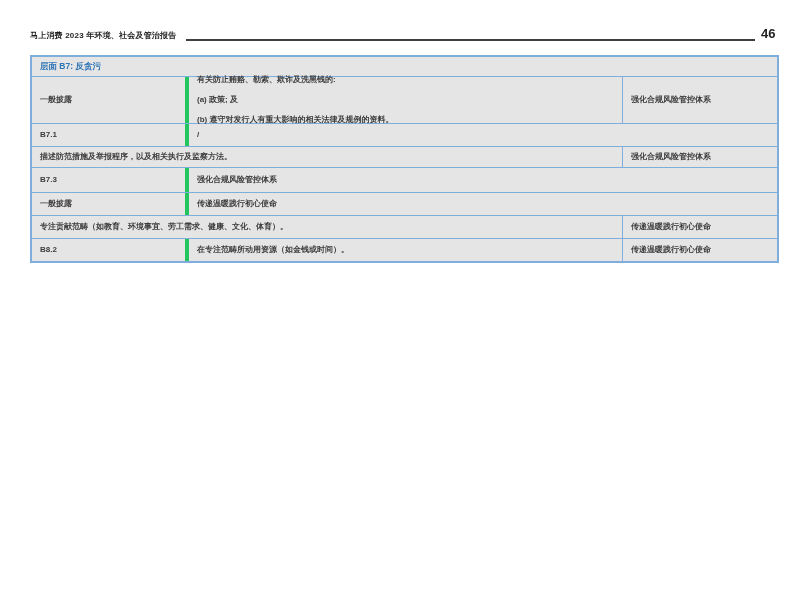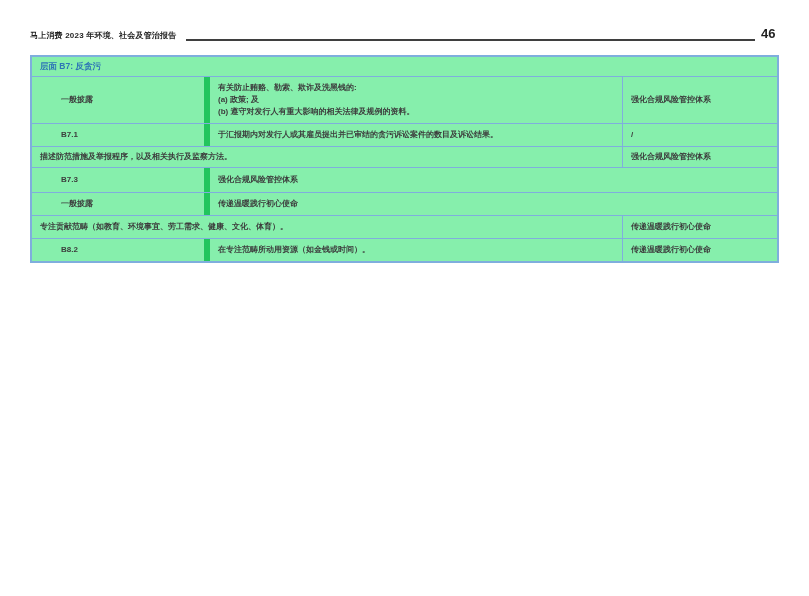--- a/index.html
+++ b/index.html
@@ -37,21 +37,21 @@
     color: #1f1f1f;
     width: 18px;
     text-align: left;
   }
   
   .tbl {
     position: absolute;
     left: 30px; top: 55px;
     width: 749px;
     border: 2px solid #7FAEDD;
-    background: #86efac;
+    background: #e5e5e5;
   }
   .sec-row {
     display: flex;
     align-items: center;
     height: 19px;
     padding: 0 8px;
     font-size: 8.5px;
     font-weight: bold;
     color: #2E75B6;
     border-top: 1px solid #7FAEDD;
@@ -61,24 +61,24 @@
     display: flex;
     border-top: 1px solid #7FAEDD;
   }
   .cell {
     display: flex;
     align-items: center;
     padding: 2px 8px;
     font-size: 8px;
     font-weight: bold;
     color: #3c3c3c;
-    line-height: 12px;
+    line-height: 20px;
     white-space: pre-line;
   }
-  .c1 { width: 157px; border-right: 6px solid #22c55e; margin-left: 21px; }
+  .c1 { width: 157px; border-right: 4px solid #22c55e; }
   .c2 { flex: 1;      border-right: 1px solid #7FAEDD; }
   .c3 { width: 154px; }
   .h46 { height: 46px; }
   .h22 { height: 22px; }
   .h20 { height: 20px; }
   .h24 { height: 24px; }
 </style>
 </head>
 <body>
 
@@ -95,21 +95,20 @@
   <div class="row">
     <div class="cell c1 h46">一般披露</div>
     <div class="cell c2 h46">有关防止贿赂、勒索、欺诈及洗黑钱的:
 (a) 政策; 及
 (b) 遵守对发行人有重大影响的相关法律及规例的资料。</div>
     <div class="cell c3 h46">强化合规风险管控体系</div>
   </div>
 
   <div class="row">
     <div class="cell c1 h22">B7.1</div>
-    <div class="cell c2 h22">于汇报期内对发行人或其雇员提出并已审结的贪污诉讼案件的数目及诉讼结果。</div>
     <div class="cell c3 h22">/</div>
   </div>
 
   <div class="row">
     <div class="cell c2 h20">描述防范措施及举报程序，以及相关执行及监察方法。</div>
     <div class="cell c3 h20">强化合规风险管控体系</div>
   </div>
 
   <div class="row">
     <div class="cell c1 h24">B7.3</div>

